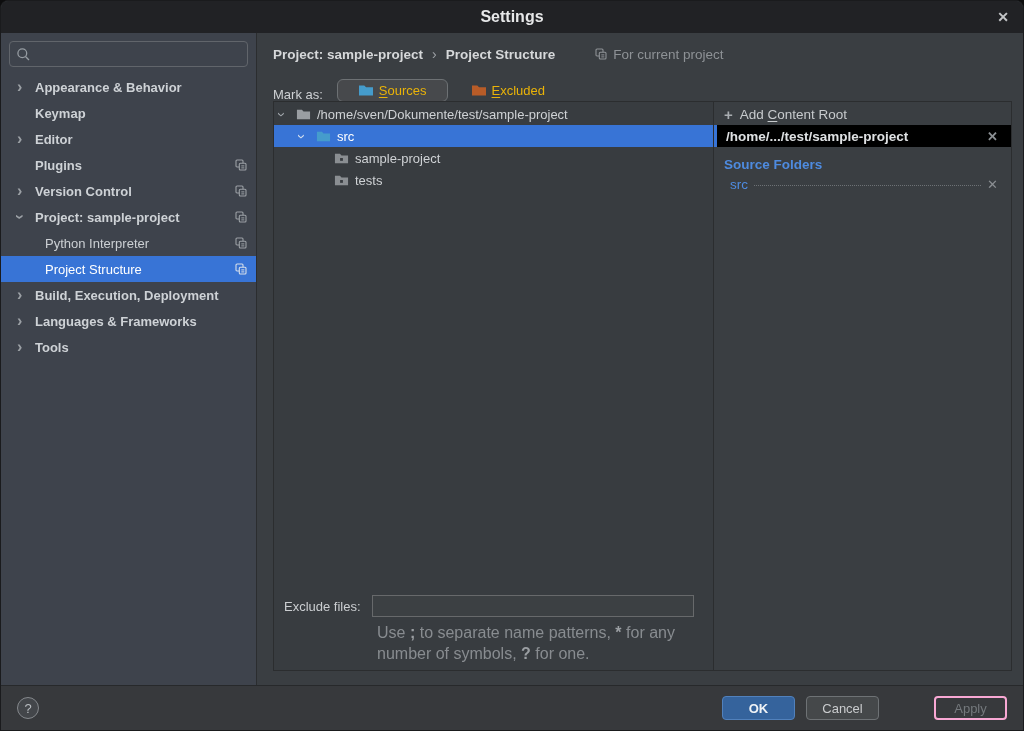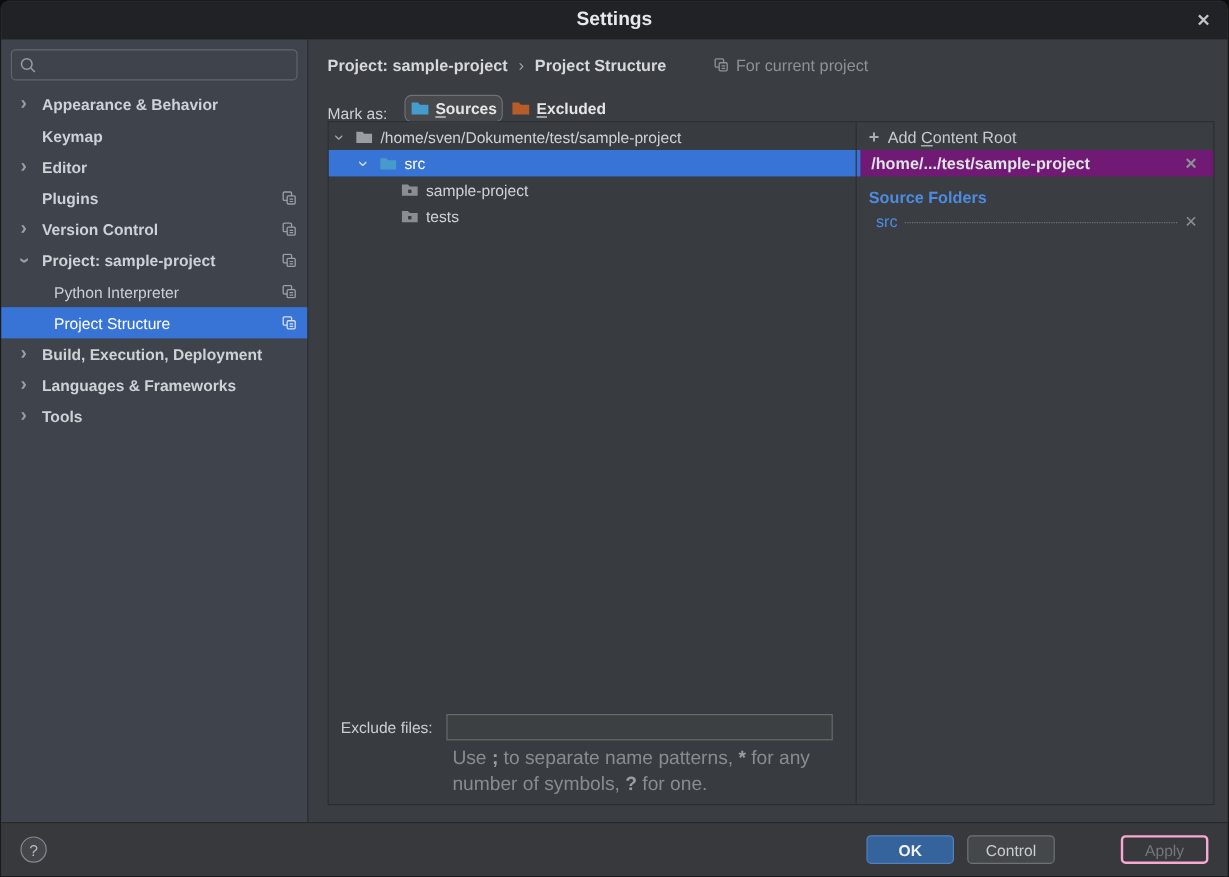--- a/index.html
+++ b/index.html
@@ -31,21 +31,21 @@
   .nav-row.selected .badge .front{fill:#3874d6;}
   
   .main{position:absolute;left:257px;top:0;right:0;bottom:0;background:#3a3e42;}
   .breadcrumb{position:absolute;left:15px;top:8px;height:26px;display:flex;align-items:center;font-size:13.5px;}
   .crumb{color:#d6d8da;font-weight:bold;}
   .crumb-sep{color:#9da1a5;margin:0 9px;font-size:14px;}
   .scope{display:flex;align-items:center;margin-left:40px;color:#8e9296;font-size:13.5px;}
   .scope .badge-inline{color:#8e9296;height:12px;margin-right:6px;}
   .scope .front{fill:#3a3e42;}
   .markas{position:absolute;left:15px;top:41px;height:28px;display:flex;align-items:flex-end;font-size:13px;color:#ced1d4;}
-  .toggle{display:flex;align-items:center;padding:3px 4px;border-radius:6px;border:1px solid transparent;color:#e5e5e5;margin-left:2px;font-weight:bold;}
+  .toggle{display:flex;align-items:center;padding:3px 20px;border-radius:6px;border:1px solid transparent;color:#eab308;margin-left:2px;}
   .toggle.sel{background:#47494c;border-color:#6d7174;margin-left:14px;}
   .toggle svg{margin-right:5px;}
   .mn{text-decoration:underline;text-underline-offset:2px;}
   
   .panels{position:absolute;left:15px;top:68px;width:737px;height:568px;border:1px solid #2b2d2f;box-sizing:content-box;display:flex;}
   .tree-panel{width:440px;flex:none;border-right:1px solid #2b2d2f;box-sizing:border-box;position:relative;background:#383c40;}
   .tree{padding-top:1px;}
   .trow{height:22px;display:flex;align-items:center;font-size:13px;color:#cfd2d5;padding-left:6px;white-space:nowrap;}
   .trow .chev{width:16px;font-size:15px;color:#a6abb0;}
   .trow.lv1{padding-left:26px;}
@@ -55,21 +55,21 @@
   .trow svg{margin-right:6px;flex:none;}
   .exclude{position:absolute;left:0;right:0;bottom:4px;}
   .ex-row{display:flex;align-items:center;padding-left:10px;font-size:13px;color:#cbced1;}
   .ex-row input{margin-left:11px;width:322px;height:22px;background:#3c4043;border:1px solid #67696b;color:#d0d3d5;font-size:13px;padding:0 5px;box-sizing:border-box;outline:none;}
   .ex-hint{margin:6px 0 2px 103px;color:#888c90;font-size:16px;line-height:1.28;width:335px;}
   .ex-hint b{color:#9b9fa3;}
   
   .right-panel{flex:1;position:relative;background:#3a3e42;}
   .add-root{height:22px;display:flex;align-items:center;padding-left:10px;margin-top:1px;color:#c7cacd;font-size:13.5px;}
   .add-root .plus{color:#a9adb1;font-size:15px;margin-right:7px;font-weight:bold;}
-  .root-row{height:22px;background:#701a75;border-left:3px solid #3874d6;display:flex;align-items:center;padding-left:9px;font-weight:bold;color:#dfe1e3;font-size:13.5px;position:relative;}
+  .root-row{height:22px;background:#000000;border-left:3px solid #3874d6;display:flex;align-items:center;padding-left:9px;font-weight:bold;color:#dfe1e3;font-size:13.5px;position:relative;}
   .x-btn{position:absolute;right:13px;color:#8b8f93;font-size:13px;top:50%;transform:translateY(-50%);}
   .sf-title{margin:10px 0 0 10px;color:#4e8be0;font-weight:bold;font-size:13.5px;}
   .sf-row{display:flex;align-items:baseline;margin:5px 13px 0 16px;color:#4e8be0;font-size:13.5px;position:relative;}
   .leader{flex:1;border-bottom:1px dotted #6d7175;margin:0 6px;transform:translateY(-3px);}
   .sf-row .x{color:#8b8f93;font-size:13px;}
   
   .footer{position:absolute;left:0;right:0;bottom:0;height:45px;background:#37393c;border-top:1px solid #27292b;box-sizing:border-box;}
   .help{position:absolute;left:16px;top:11px;width:22px;height:22px;border-radius:50%;border:1px solid #85898d;background:#43464a;color:#b9bdc1;display:flex;align-items:center;justify-content:center;font-size:13px;box-sizing:border-box;}
   .btns{position:absolute;right:16px;top:10px;display:flex;gap:11px;}
   .btn{width:73px;height:24px;border-radius:4px;font-size:13px;display:flex;align-items:center;justify-content:center;box-sizing:border-box;}
@@ -276,18 +276,18 @@
       </div>
     </div>
   </div>
 
   <div class="footer">
     <div class="help">
         <span>?</span>
       </div>
     <div class="btns">
       <div class="btn ok">OK</div>
-      <div class="btn cancel">Control</div>
+      <div class="btn cancel">Cancel</div>
       <div class="btn apply">Apply</div>
     </div>
   </div>
 
 </div>
 
 </body></html>

